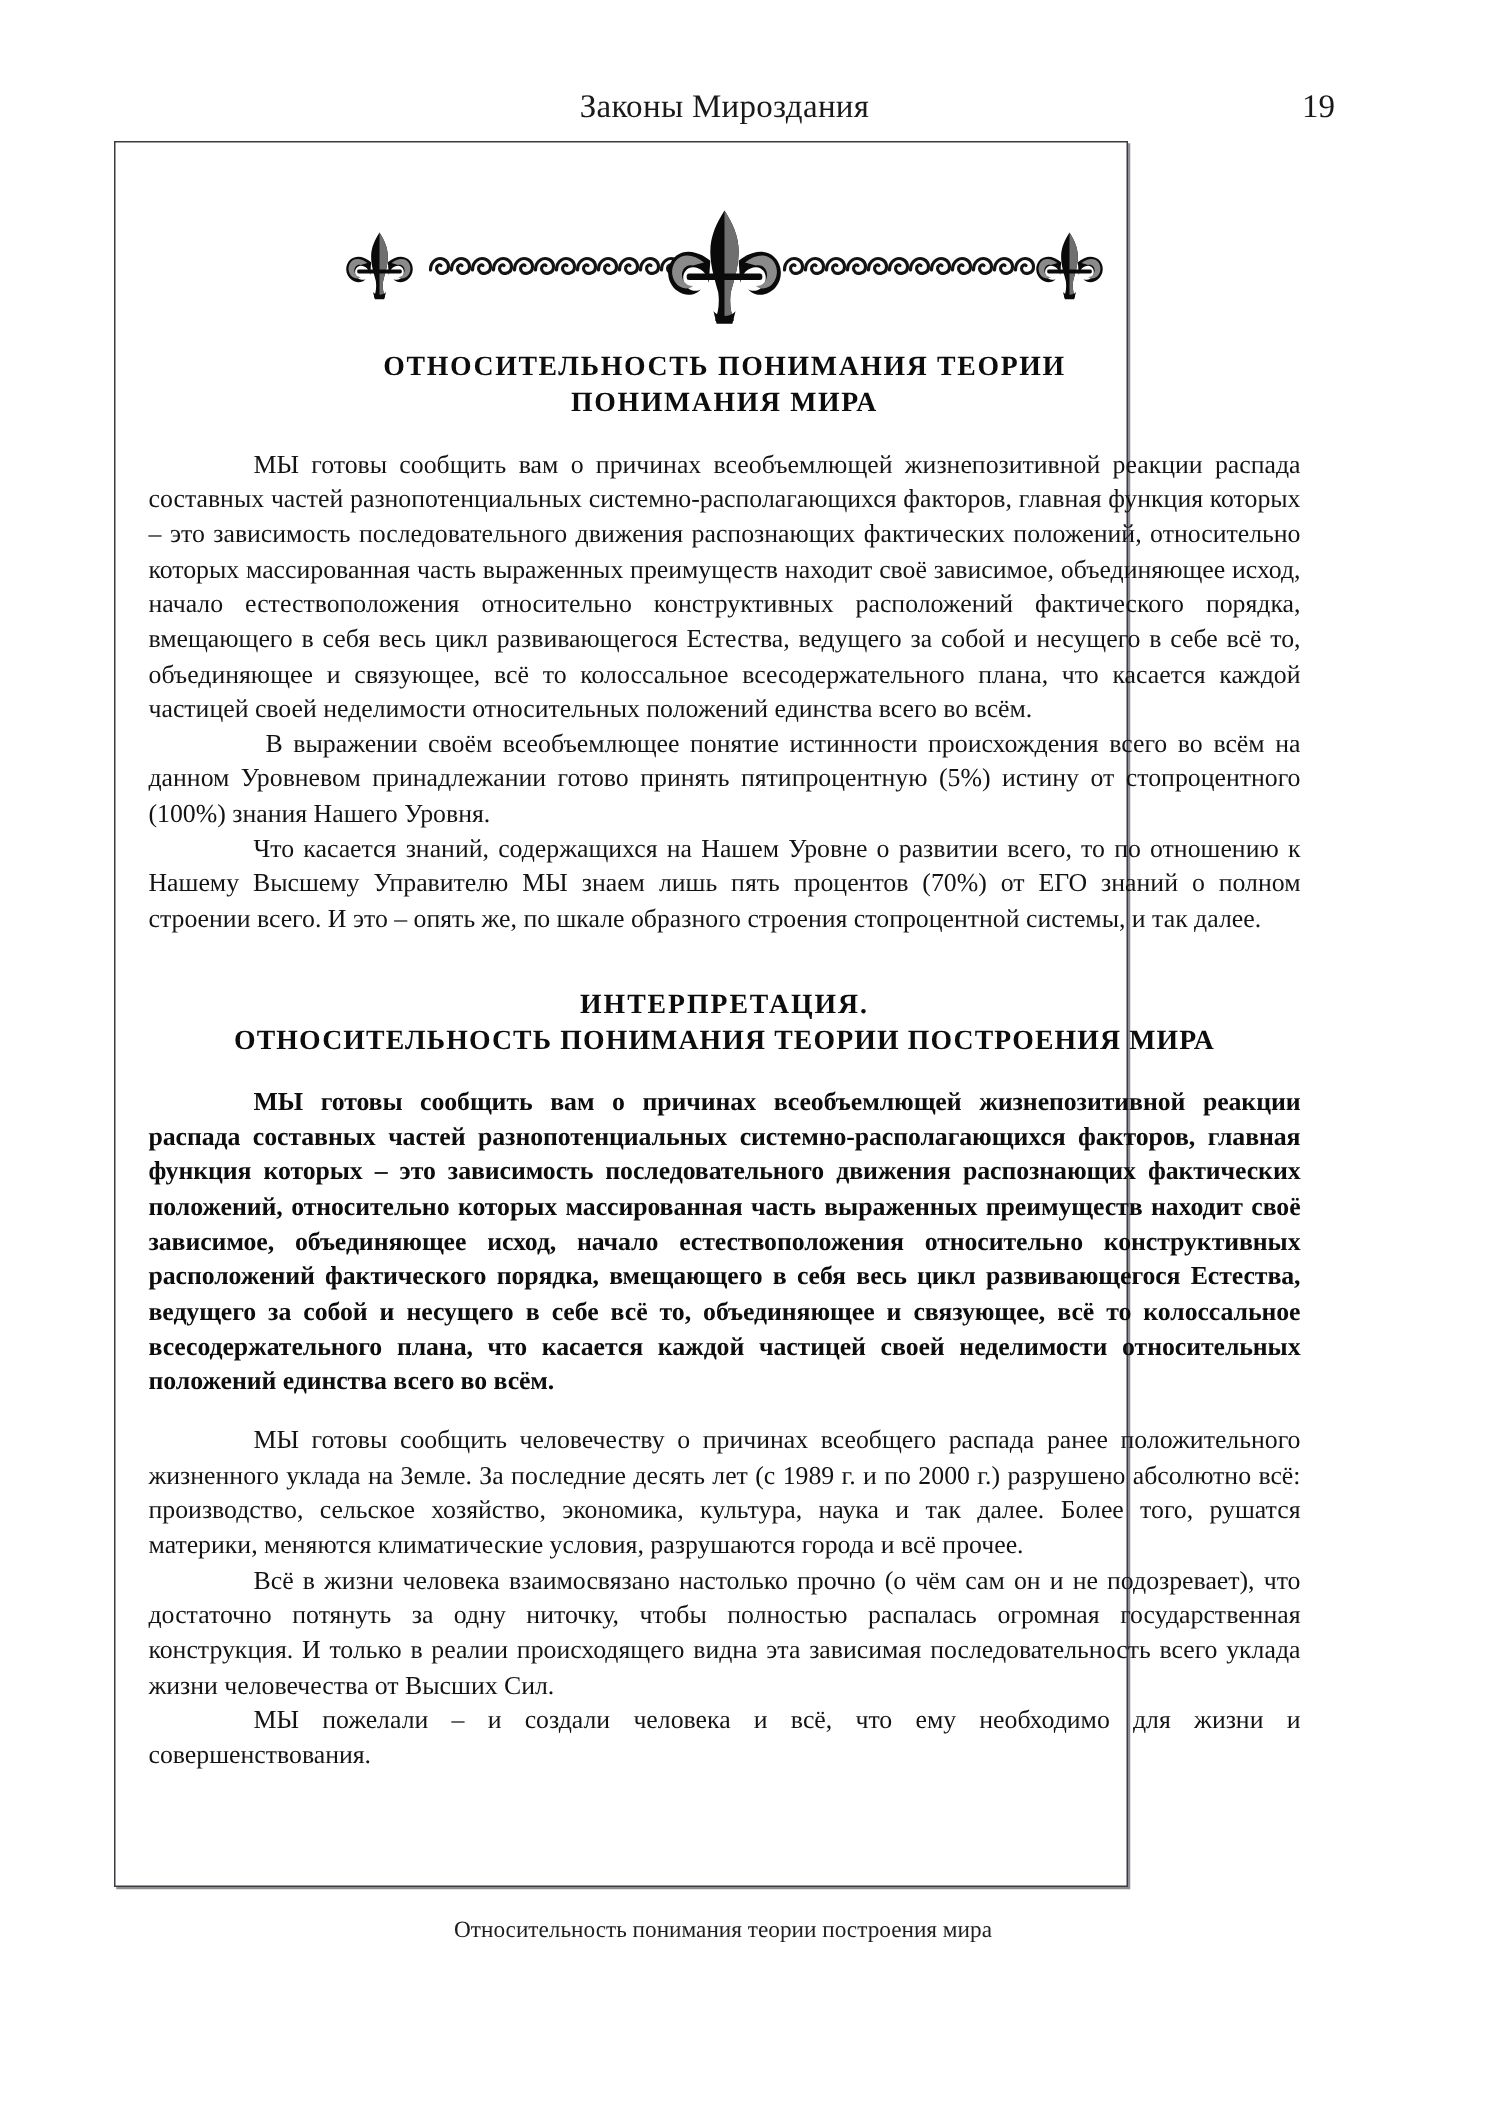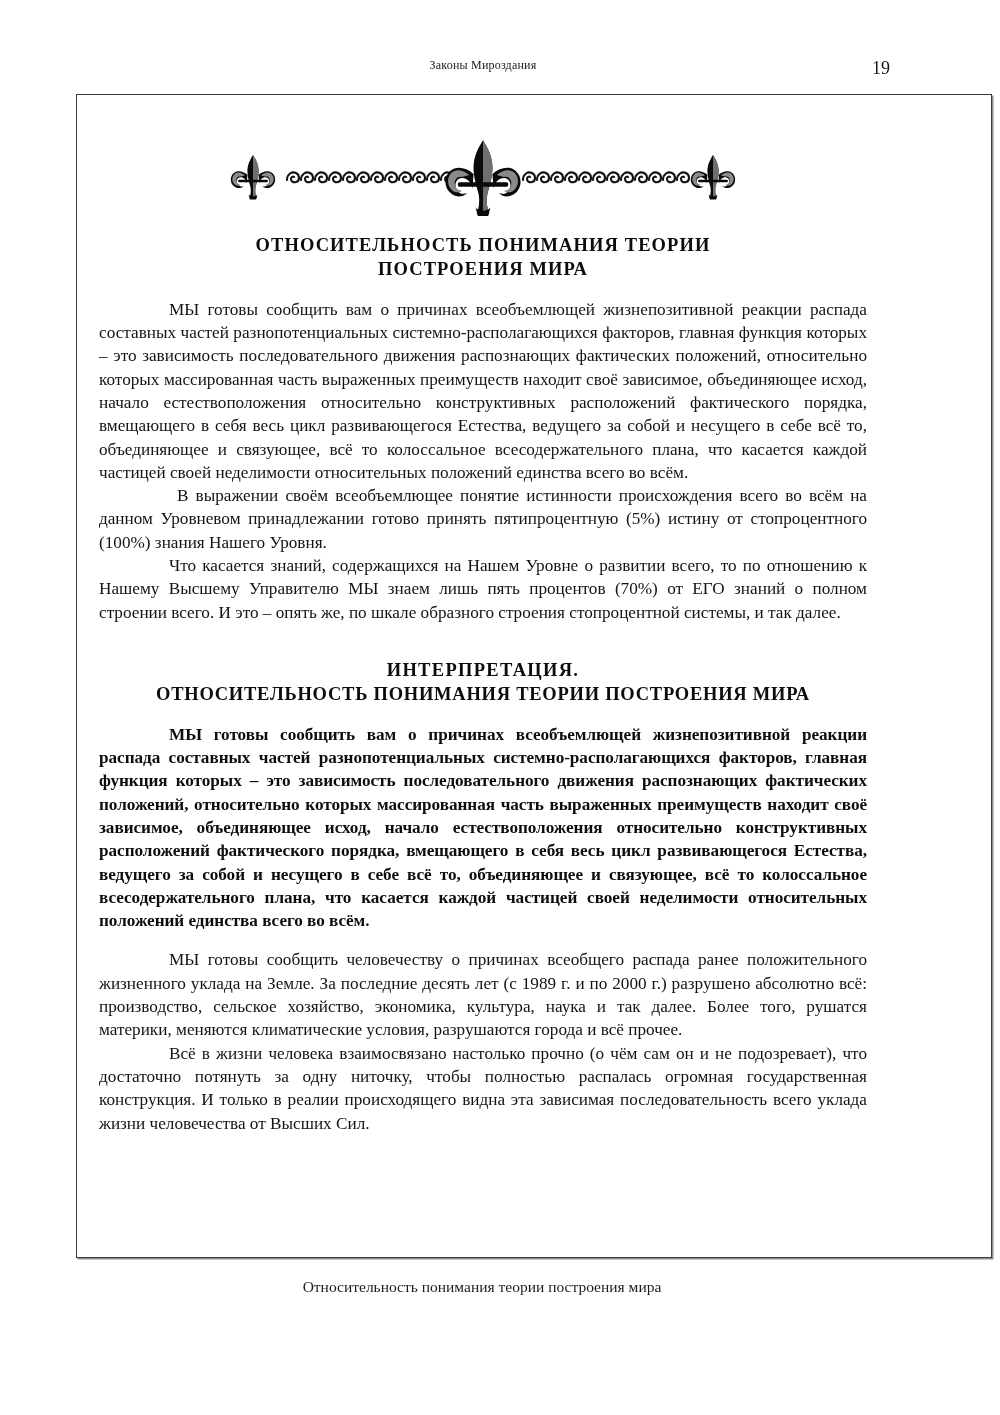--- a/index.html
+++ b/index.html
@@ -29,38 +29,38 @@
     position: absolute;
     left: 76px;
     top: 58px;
     width: 814px;
     height: 26px;
     display: flex;
     align-items: baseline;
     justify-content: center;
   }
   .running-head-title {
-    font-size: 12px;
+    font-size: 22px;
     letter-spacing: 0.2px;
     color: #1a1a1a;
   }
   .page-number {
     position: absolute;
     right: 0;
     top: 0;
-    font-size: 18px;
+    font-size: 22px;
     color: #1a1a1a;
   }
 
   
   .frame {
     position: absolute;
     left: 76px;
     top: 94px;
-    width: 916px;
+    width: 676px;
     height: 1164px;
     border: 1.6px solid #3a3a3f;
     box-sizing: border-box;
     box-shadow: 1.5px 1.5px 0 0 #8e8e95;
     background: #ffffff;
   }
   .frame-inner {
     position: absolute;
     left: 22px;
     top: 18px;
@@ -270,37 +270,38 @@
           </g>
 
           <g transform="translate(490,40) scale(0.62)">
               <use href="#fleur"></use>
             </g>
         </svg>
       </div>
 
       <h1 class="heading heading-primary">
         <span class="heading-line">ОТНОСИТЕЛЬНОСТЬ  ПОНИМАНИЯ  ТЕОРИИ</span>
-        <span class="heading-line">ПОСТРОЕНИЯ  МИРА</span>
+        <span class="heading-line">ПОНИМАНИЯ  МИРА</span>
       </h1>
 
       <p class="body-par">МЫ готовы сообщить вам о причинах всеобъемлющей жизнепозитивной реакции распада составных частей разнопотенциальных системно-располагающихся факторов, главная функция которых – это зависимость последовательного движения распознающих фактических положений, относительно которых массированная часть выраженных преимуществ находит своё зависимое, объединяющее исход, начало естествоположения относительно конструктивных расположений фактического порядка, вмещающего в себя весь цикл развивающегося Естества, ведущего за собой и несущего в себе всё то, объединяющее и связующее, всё то колоссальное всесодержательного плана, что касается каждой частицей своей неделимости относительных положений единства всего во всём.</p>
       <p class="body-par wide-indent">В выражении своём всеобъемлющее понятие истинности происхождения всего во всём на данном Уровневом принадлежании готово принять пятипроцентную (5%) истину от стопроцентного (100%) знания Нашего Уровня.</p>
       <p class="body-par">Что касается знаний, содержащихся на Нашем Уровне о развитии всего, то по отношению к Нашему Высшему Управителю МЫ знаем лишь пять процентов (70%) от ЕГО знаний о полном строении всего. И это – опять же, по шкале образного строения стопроцентной системы, и так далее.</p>
 
       <h2 class="heading heading-interp">
         <span class="heading-line line-1">ИНТЕРПРЕТАЦИЯ.</span>
         <span class="heading-line line-2">ОТНОСИТЕЛЬНОСТЬ  ПОНИМАНИЯ  ТЕОРИИ  ПОСТРОЕНИЯ  МИРА</span>
       </h2>
 
       <p class="bold-par">МЫ готовы сообщить вам о причинах всеобъемлющей жизнепозитивной реакции распада составных частей разнопотенциальных системно-располагающихся факторов, главная функция которых – это зависимость последовательного движения распознающих фактических положений, относительно которых массированная часть выраженных преимуществ находит своё зависимое, объединяющее исход, начало естествоположения относительно конструктивных расположений фактического порядка, вмещающего в себя весь цикл развивающегося Естества, ведущего за собой и несущего в себе всё то, объединяющее и связующее, всё то колоссальное всесодержательного плана, что касается каждой частицей своей неделимости относительных положений единства всего во всём.</p>
 
       <div class="gap-after-bold"></div>
 
       <p class="body-par">МЫ готовы сообщить человечеству о причинах всеобщего распада ранее положительного жизненного уклада на Земле. За последние десять лет (с 1989 г. и по 2000 г.) разрушено абсолютно всё: производство, сельское хозяйство, экономика, культура, наука и так далее. Более того, рушатся материки, меняются климатические условия, разрушаются города и всё прочее.</p>
       <p class="body-par">Всё в жизни человека взаимосвязано настолько прочно (о чём сам он и не подозревает), что достаточно потянуть за одну ниточку, чтобы полностью распалась огромная государственная конструкция. И только в реалии происходящего видна эта зависимая последовательность всего уклада жизни человечества от Высших Сил.</p>
+      <p class="body-par">МЫ пожелали – и создали человека и всё, что ему необходимо для жизни и совершенствования.</p>
 
     </div>
   </div>
 
   <div class="footer">Относительность понимания теории построения мира</div>
 
 </div>
 
 </body></html>

